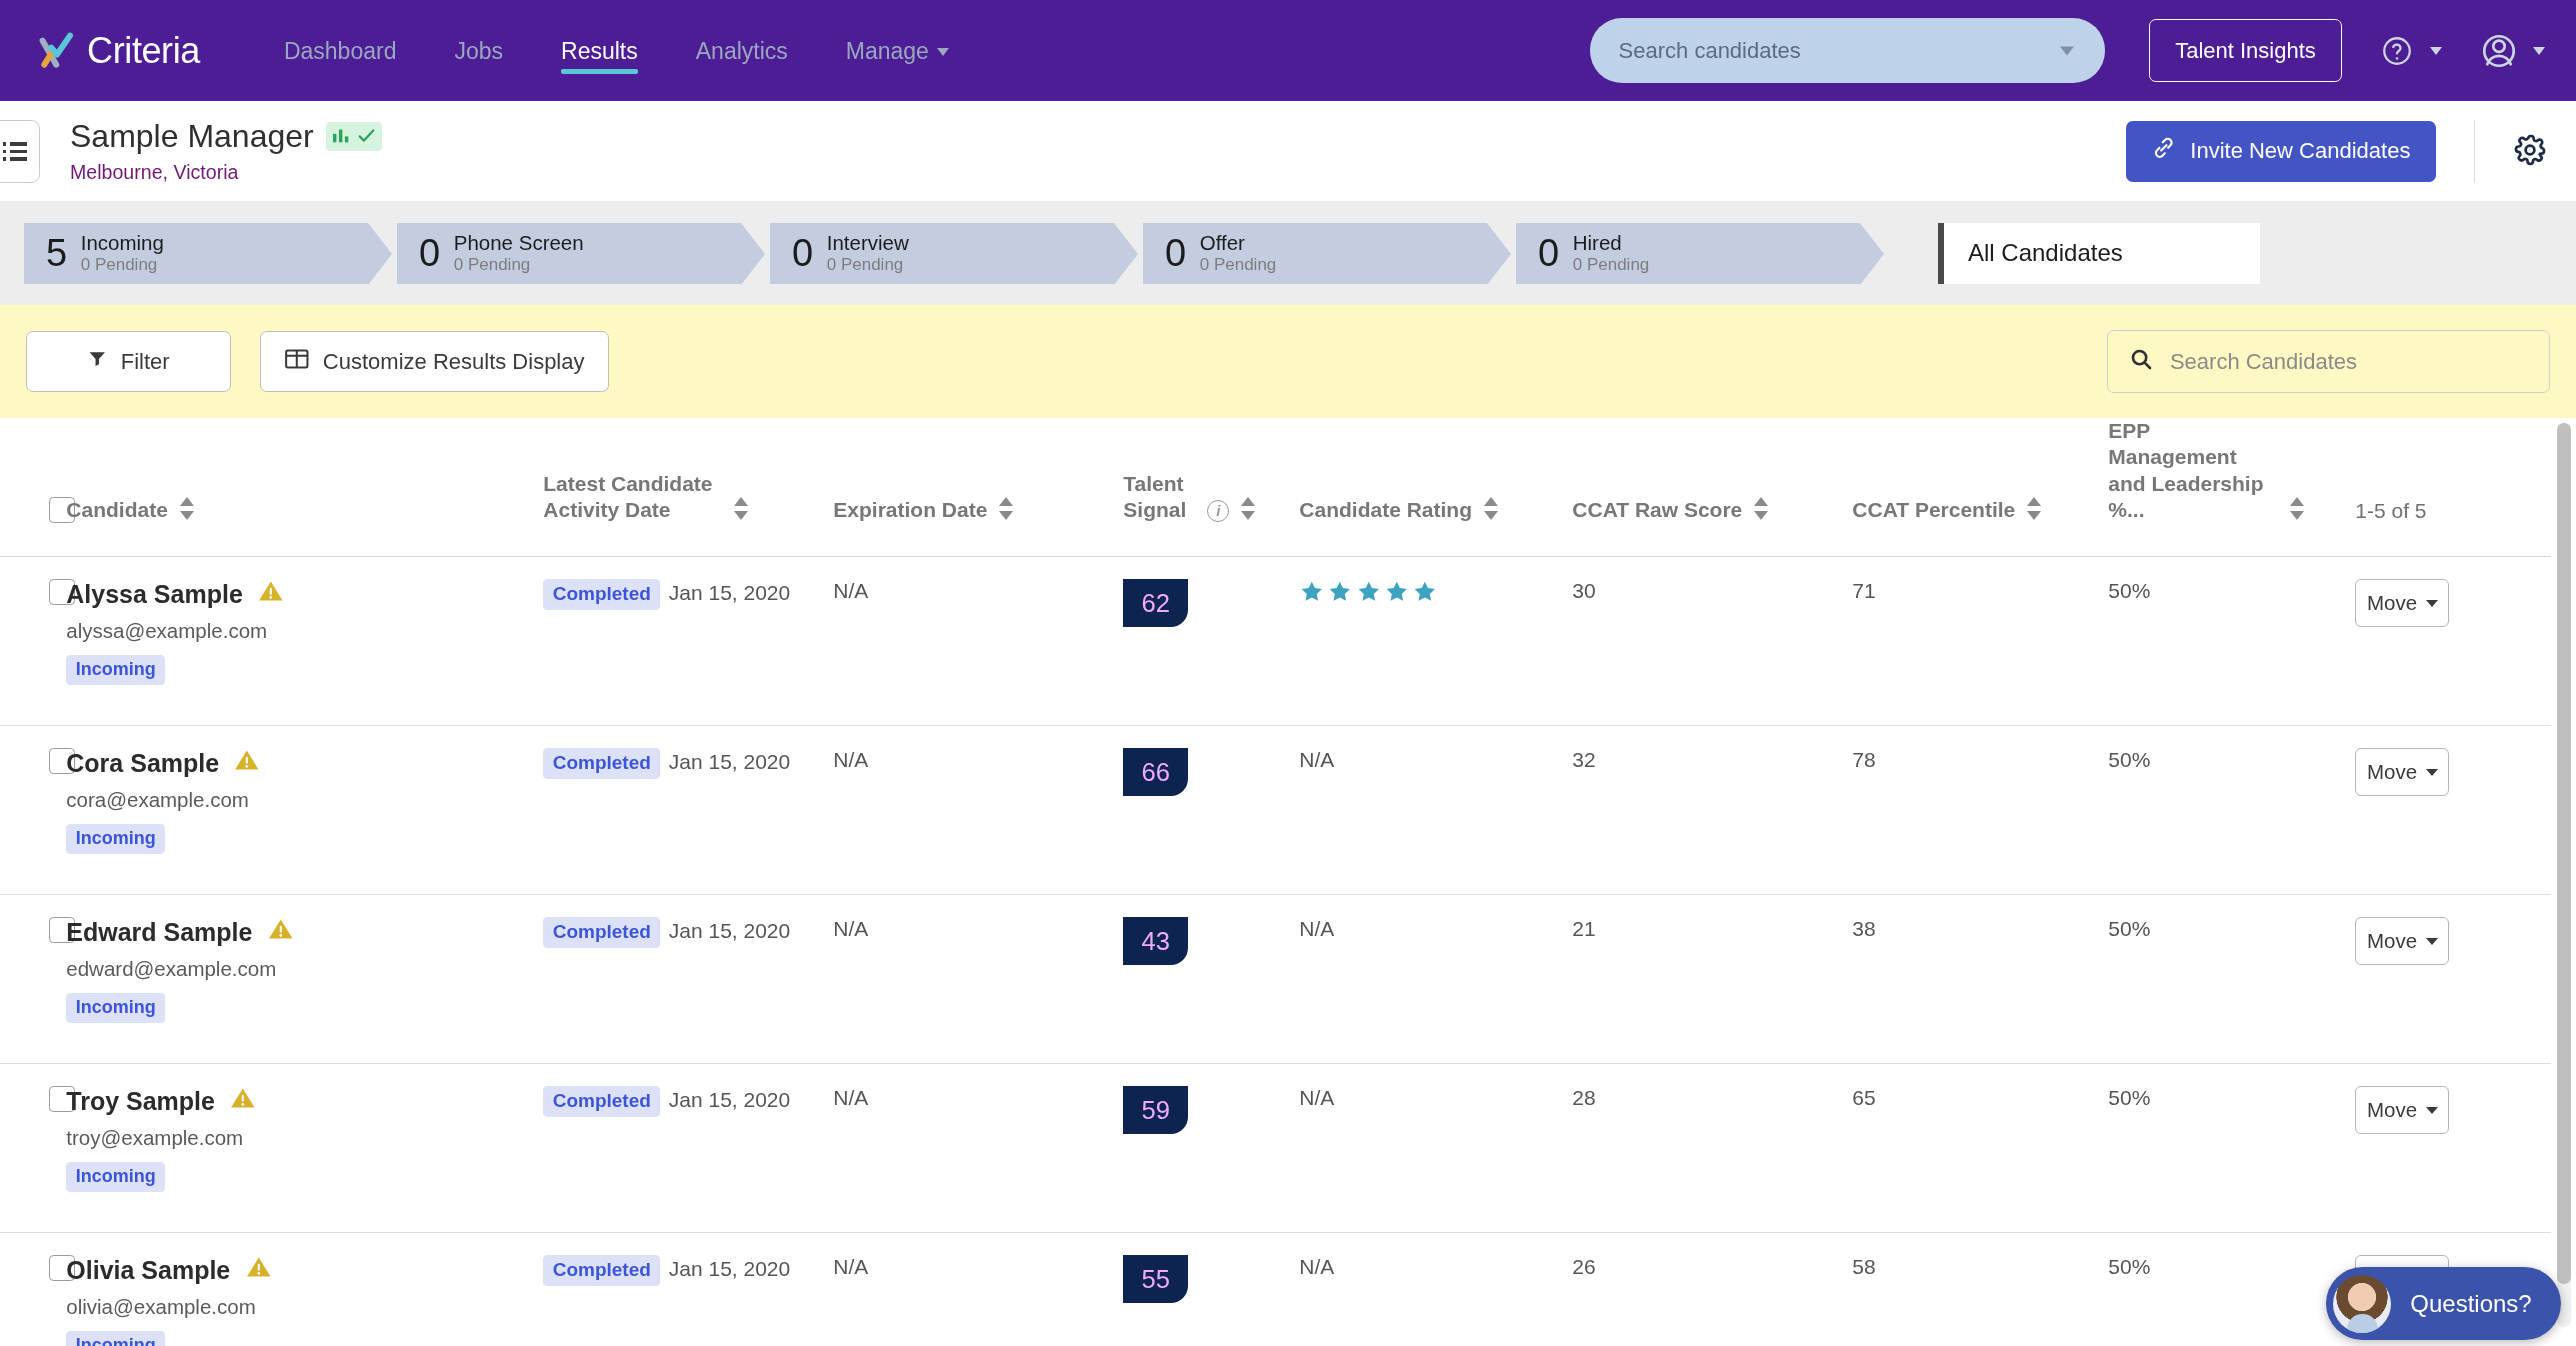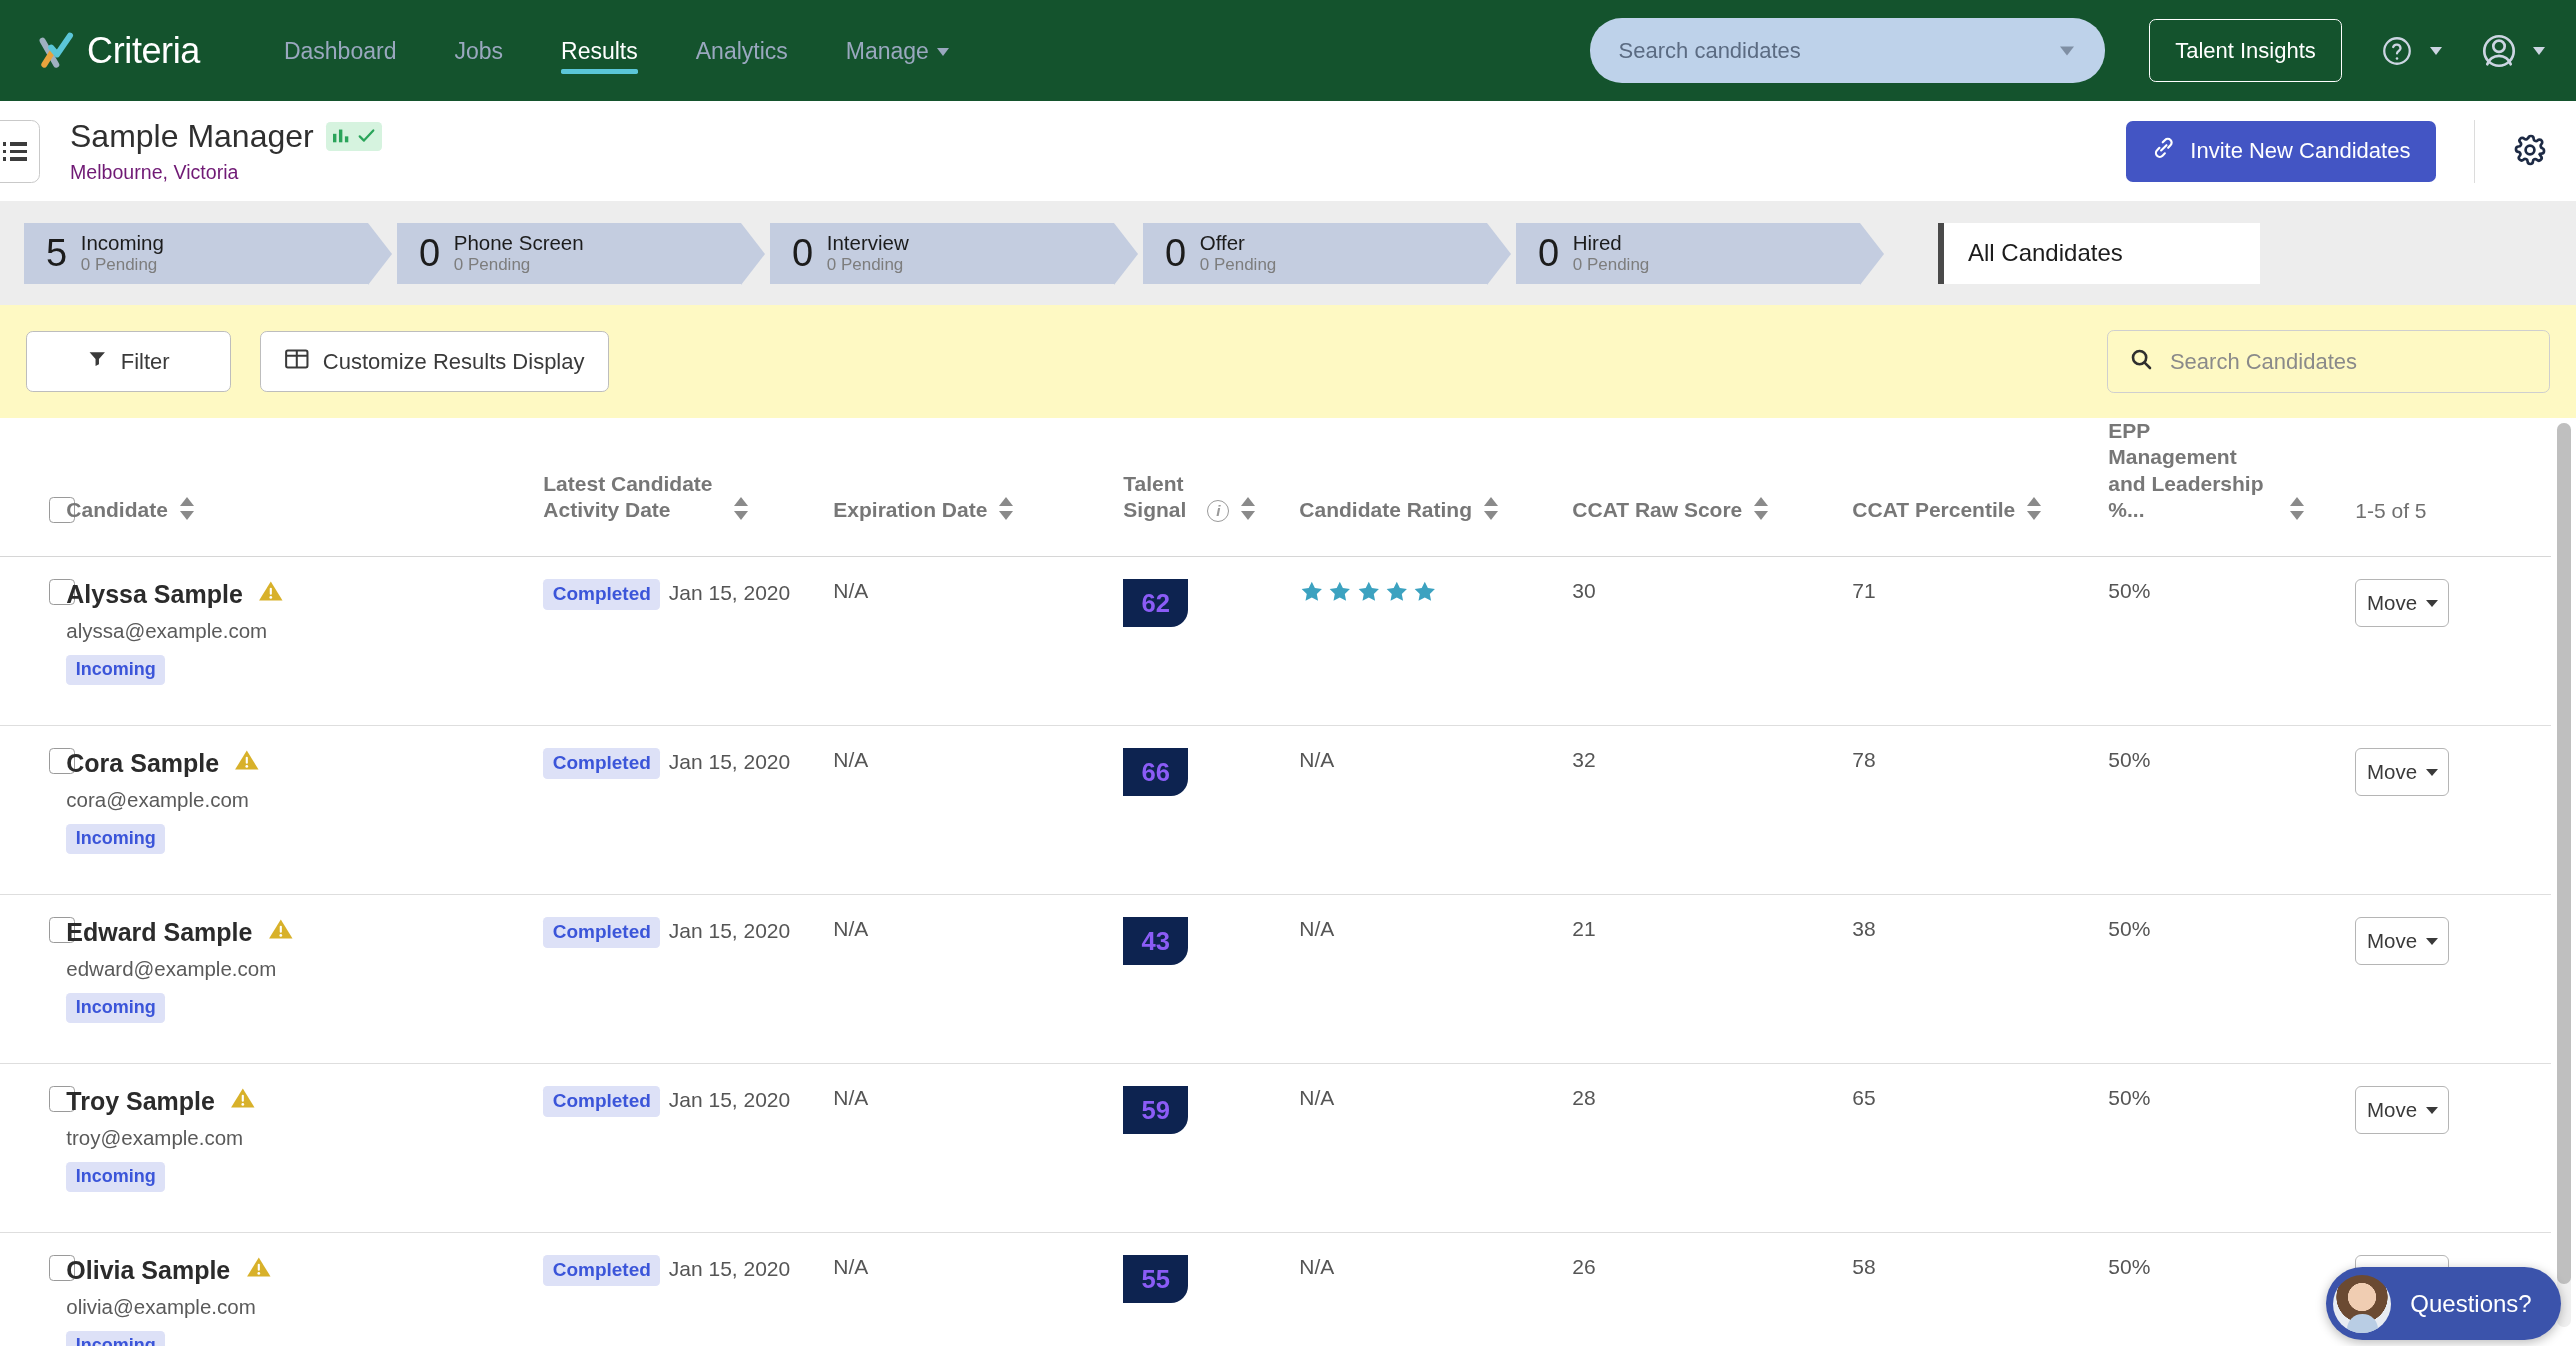--- a/index.html
+++ b/index.html
@@ -7,21 +7,21 @@
     width: 2576px; height: 1347px;
     font-family: "Liberation Sans", sans-serif;
     background: #ffffff;
     overflow: hidden;
   }
   body { position: relative; }
 
   
   .topnav {
     position: absolute; left: 0; top: 0; width: 2576px; height: 101px;
-    background: #14532d;
+    background: #4c1d95;
     display: flex; align-items: center;
   }
   .brand {
     display: flex; align-items: center; gap: 5.1px;
     margin-left: 34px;
   }
   .brand-mark { width: 48px; height: 48px; position: relative; flex: none; }
   .brand-text {
     color: #ffffff; font-size: 36px; letter-spacing: -0.4px;
     font-weight: 400;
@@ -209,24 +209,24 @@
     display: inline-block; margin-top: 12px; background: #dde1f7;
     color: #3b55d9; font-size: 18px; font-weight: 700;
     border-radius: 4.3px; padding: 4.3px 9.4px;
   }
   .pill-completed {
     display: inline-block; background: #dde1f7; color: #3b55d9;
     font-size: 19px; font-weight: 700; border-radius: 4.3px; padding: 4.3px 9.4px;
     margin-right: 8.5px;
   }
   .ts-badge {
-    width: 65px; height: 48px; background: #0d2350; color: #8b5cf6;
+    width: 65px; height: 48px; background: #0d2350; color: #f0abfc;
     border-radius: 0 0 17px 0;
     display: flex; align-items: center; justify-content: center;
-    font-size: 25.6px; font-weight: 700;
+    font-size: 25.6px; font-weight: 400;
   }
   .stars { display: flex; gap: 2.6px; }
   .move-btn {
     width: 94px; height: 48px; border: 0.9px solid #b5b5b5; border-radius: 6px;
     background: #fff; font-size: 20.5px; color: #3a3a3a; cursor: pointer;
     display: flex; align-items: center; justify-content: center; gap: 8.5px;
     font-family: inherit;
   }
   .move-caret {
     width: 0; height: 0; border-left: 6px solid transparent;

